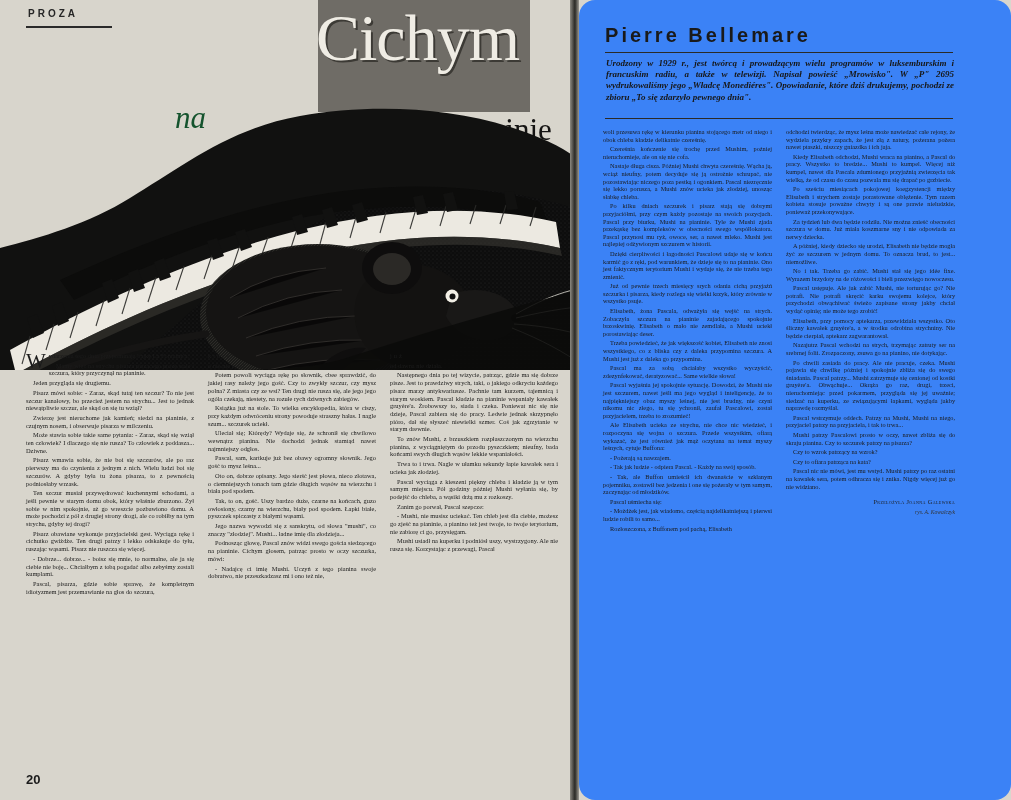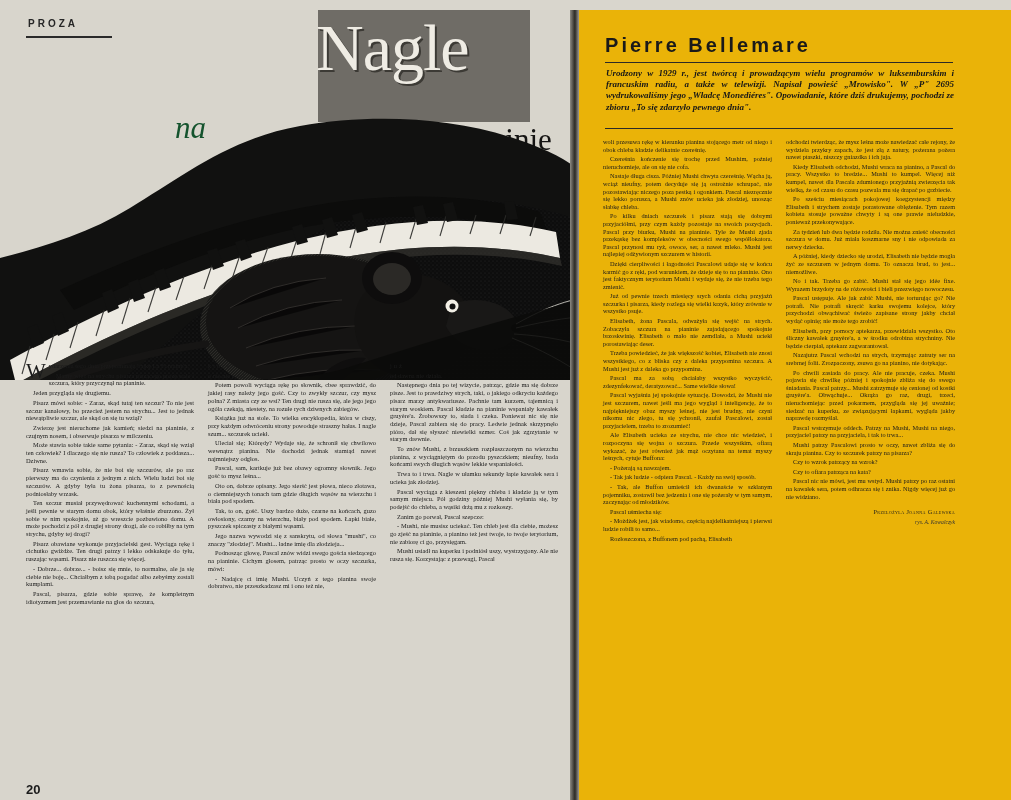--- a/index.html
+++ b/index.html
@@ -4,39 +4,40 @@
 <style>
   html,body{margin:0;padding:0;}
   body{
     width:1011px;height:800px;
     background:#d9d6cd;
     font-family:"Liberation Serif", serif;
     color:#141414;
     overflow:hidden;
     position:relative;
   }
-  .spread{position:absolute;inset:0;display:flex;margin-top:10px;}
+  .spread{position:absolute;inset:0;display:flex;}
   .page-left{
     position:relative;
     width:604px;height:800px;
     background:#d8d5cc;
     box-sizing:border-box;
     padding:0;
     overflow:hidden;
   }
   .gutter{
     width:10px;height:800px;
     background:linear-gradient(to right,#8d8a82,#3a3833 45%,#2b2a26 55%,#9d9a92);
   }
   .page-right{
     position:relative;
     width:458px;height:800px;
-    background:#eab308;
+    background:#3b82f6;
     box-sizing:border-box;
     overflow:hidden;
+    border-radius:16px;
   }
 
   
   .rubric{
     position:absolute;left:28px;top:8px;
     font-family:"Liberation Sans", sans-serif;
     font-size:10px;letter-spacing:3px;font-weight:bold;
     color:#262626;
   }
   .rubric-rule{
@@ -150,21 +151,21 @@
 <body>
 
 <div class="spread">
 
   <div class="page-left">
 
     <div class="rubric">PROZA</div>
     <div class="rubric-rule"></div>
 
     <div class="title-block"></div>
-    <div class="title-main">Nagle</div>
+    <div class="title-main">Cichym</div>
     <div class="title-na">na</div>
     <div class="title-pianinie">pianinie</div>
 
     <div class="illo">
       <svg width="604" height="272" viewBox="0 0 604 272" xmlns="http://www.w3.org/2000/svg">
         <defs>
           <clipPath id="clipAll">
               <rect x="0" y="0" width="604" height="272"></rect>
             </clipPath>
           <pattern id="grain" width="4" height="4" patternUnits="userSpaceOnUse">

